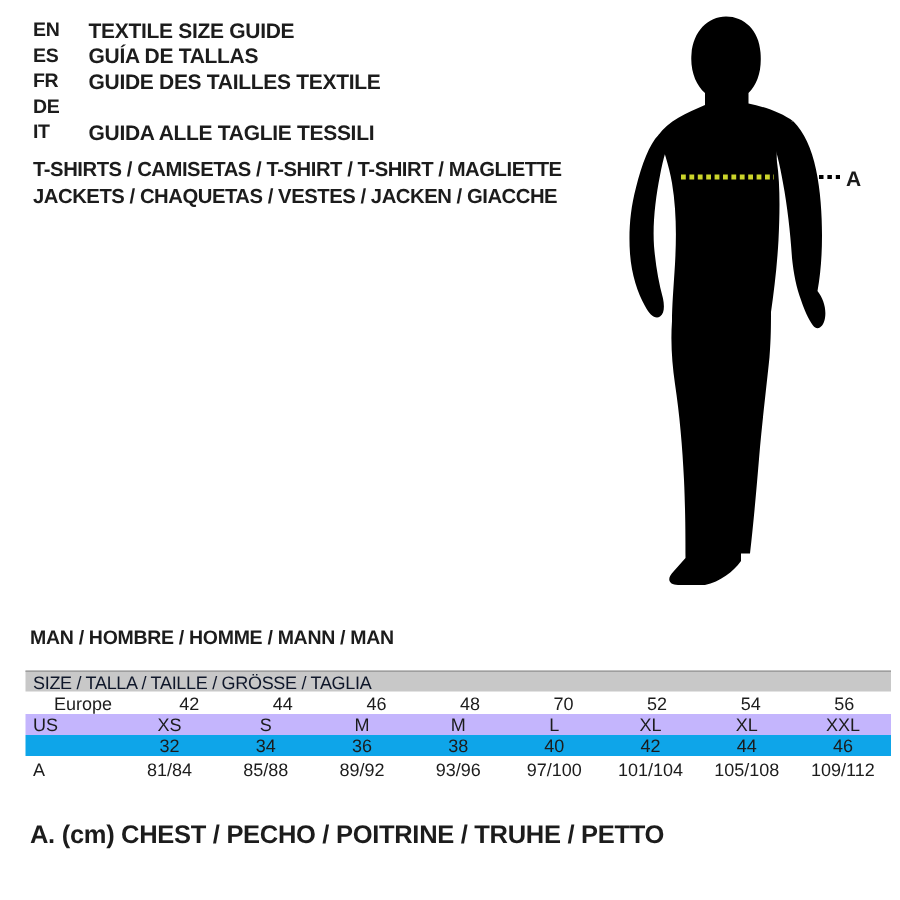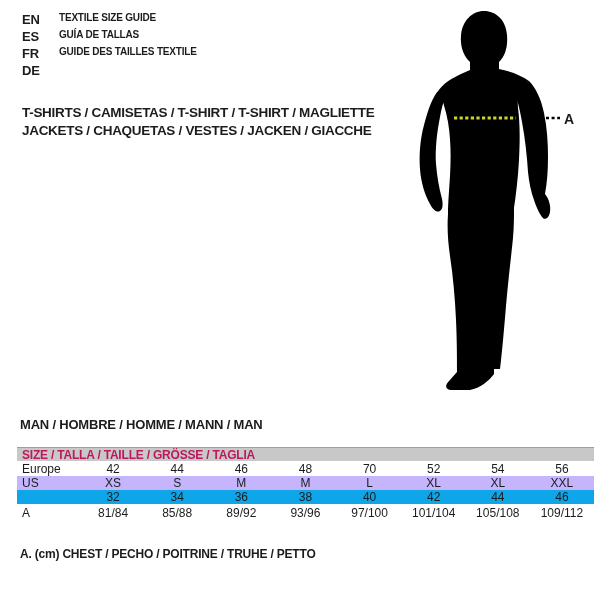--- a/index.html
+++ b/index.html
@@ -10,46 +10,46 @@
     color:#1c1c1c;
     position:relative;
     overflow:hidden;
   }
   .stage { position:absolute; inset:0; width:600px; height:600px; background:#fff; }
 
   
   .lang-list { position:absolute; left:22px; top:12px; }
   .lang-row { display:flex; height:17px; }
   .lang-code { width:37px; font-weight:bold; font-size:13px; letter-spacing:-0.2px; }
-  .lang-label { font-weight:bold; font-size:10px; letter-spacing:-0.2px; white-space:nowrap; }
+  .lang-label { font-weight:bold; font-size:14px; letter-spacing:-0.2px; white-space:nowrap; }
 
   
   .category-list { position:absolute; left:22px; top:105px; }
   .category-line { height:18px; font-weight:bold; font-size:13.5px; letter-spacing:-0.3px; white-space:nowrap; }
 
   
   .figure-wrap { position:absolute; left:390px; top:0; width:210px; height:420px; }
   .figure-wrap svg { display:block; width:210px; height:420px; }
 
   
   .section-title { position:absolute; left:20px; top:417px; font-weight:bold; font-size:13px; letter-spacing:-0.2px; }
 
   
   .size-table { position:absolute; left:17px; top:447px; width:577px; font-size:12px; }
   .table-header {
     height:14px; display:flex; align-items:center;
     padding-left:5px; border-top:1px solid #9e9e9e;
-    font-size:12px; color:#be185d; letter-spacing:-0.2px;font-weight:bold;
+    font-size:12px; color:#0f172a; letter-spacing:-0.2px;
   }
   .table-row { display:grid; grid-template-columns:64px repeat(8,1fr); align-items:center; }
   .row-label { padding-left:5px; white-space:nowrap; }
   .cell { text-align:center; white-space:nowrap; }
 
   
-  .footnote { position:absolute; left:20px; top:547px; font-weight:bold; font-size:12px; letter-spacing:-0.2px; }
+  .footnote { position:absolute; left:20px; top:547px; font-weight:bold; font-size:17px; letter-spacing:-0.2px; }
 </style>
 </head>
 <body>
 
 <div class="stage">
 
   <div class="lang-list" id="lang-list">
       <div class="lang-row">
         <span class="lang-code">EN</span>
         <span class="lang-label">TEXTILE SIZE GUIDE</span>
@@ -57,20 +57,24 @@
       <div class="lang-row">
         <span class="lang-code">ES</span>
         <span class="lang-label">GUÍA DE TALLAS</span>
       </div>
       <div class="lang-row">
         <span class="lang-code">FR</span>
         <span class="lang-label">GUIDE DES TAILLES TEXTILE</span>
       </div>
       <div class="lang-row">
         <span class="lang-code">DE</span>
+      </div>
+      <div class="lang-row">
+        <span class="lang-code">IT</span>
+        <span class="lang-label">GUIDA ALLE TAGLIE TESSILI</span>
       </div>
     </div>
 
   <div class="category-list" id="category-list">
       <div class="category-line">T-SHIRTS / CAMISETAS / T-SHIRT / T-SHIRT / MAGLIETTE</div>
       <div class="category-line">JACKETS / CHAQUETAS / VESTES / JACKEN / GIACCHE</div>
     </div>
 
   <div class="figure-wrap">
     <svg viewBox="0 0 210 420" xmlns="http://www.w3.org/2000/svg">
@@ -132,21 +136,21 @@
 
       <text x="174" y="124" font-size="14" font-weight="bold" font-family="Liberation Sans, sans-serif" fill="#1a1a1a">A</text>
     </svg>
   </div>
 
   <div class="section-title">MAN / HOMBRE / HOMME / MANN / MAN</div>
 
   <div class="size-table">
     <div class="table-header" id="table-header" style="background: rgb(200, 200, 200);">SIZE / TALLA / TAILLE / GRÖSSE / TAGLIA</div>
     <div id="table-rows">
-        <div class="table-row" style="height: 15px;">
+        <div class="table-row" style="height: 15px; margin-left: 14px;">
           <div class="row-label">Europe</div>
           <div class="cell">42</div>
           <div class="cell">44</div>
           <div class="cell">46</div>
           <div class="cell">48</div>
           <div class="cell">70</div>
           <div class="cell">52</div>
           <div class="cell">54</div>
           <div class="cell">56</div>
         </div>

